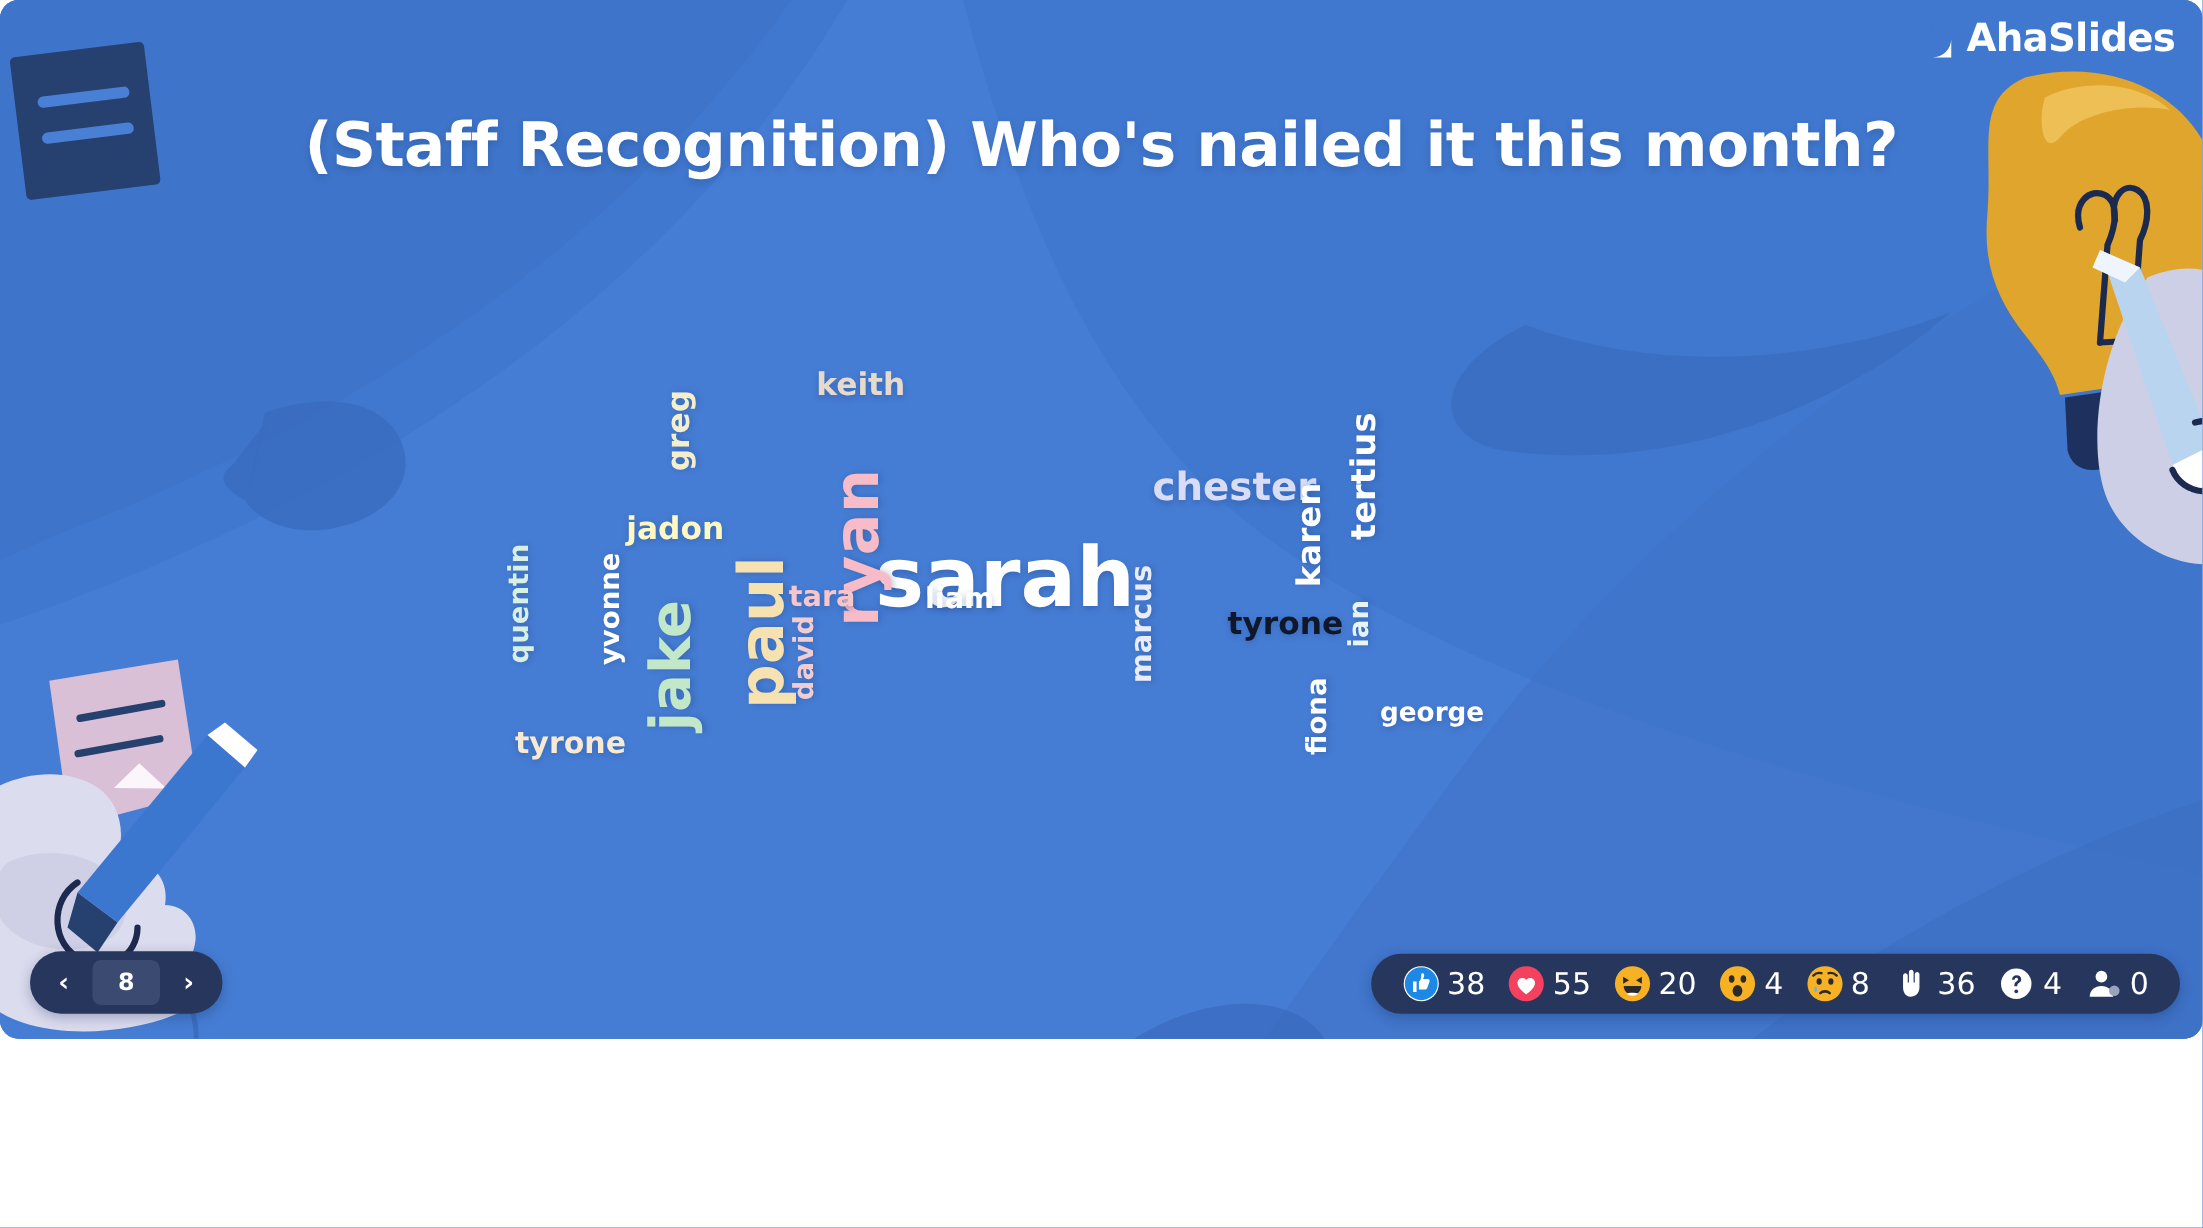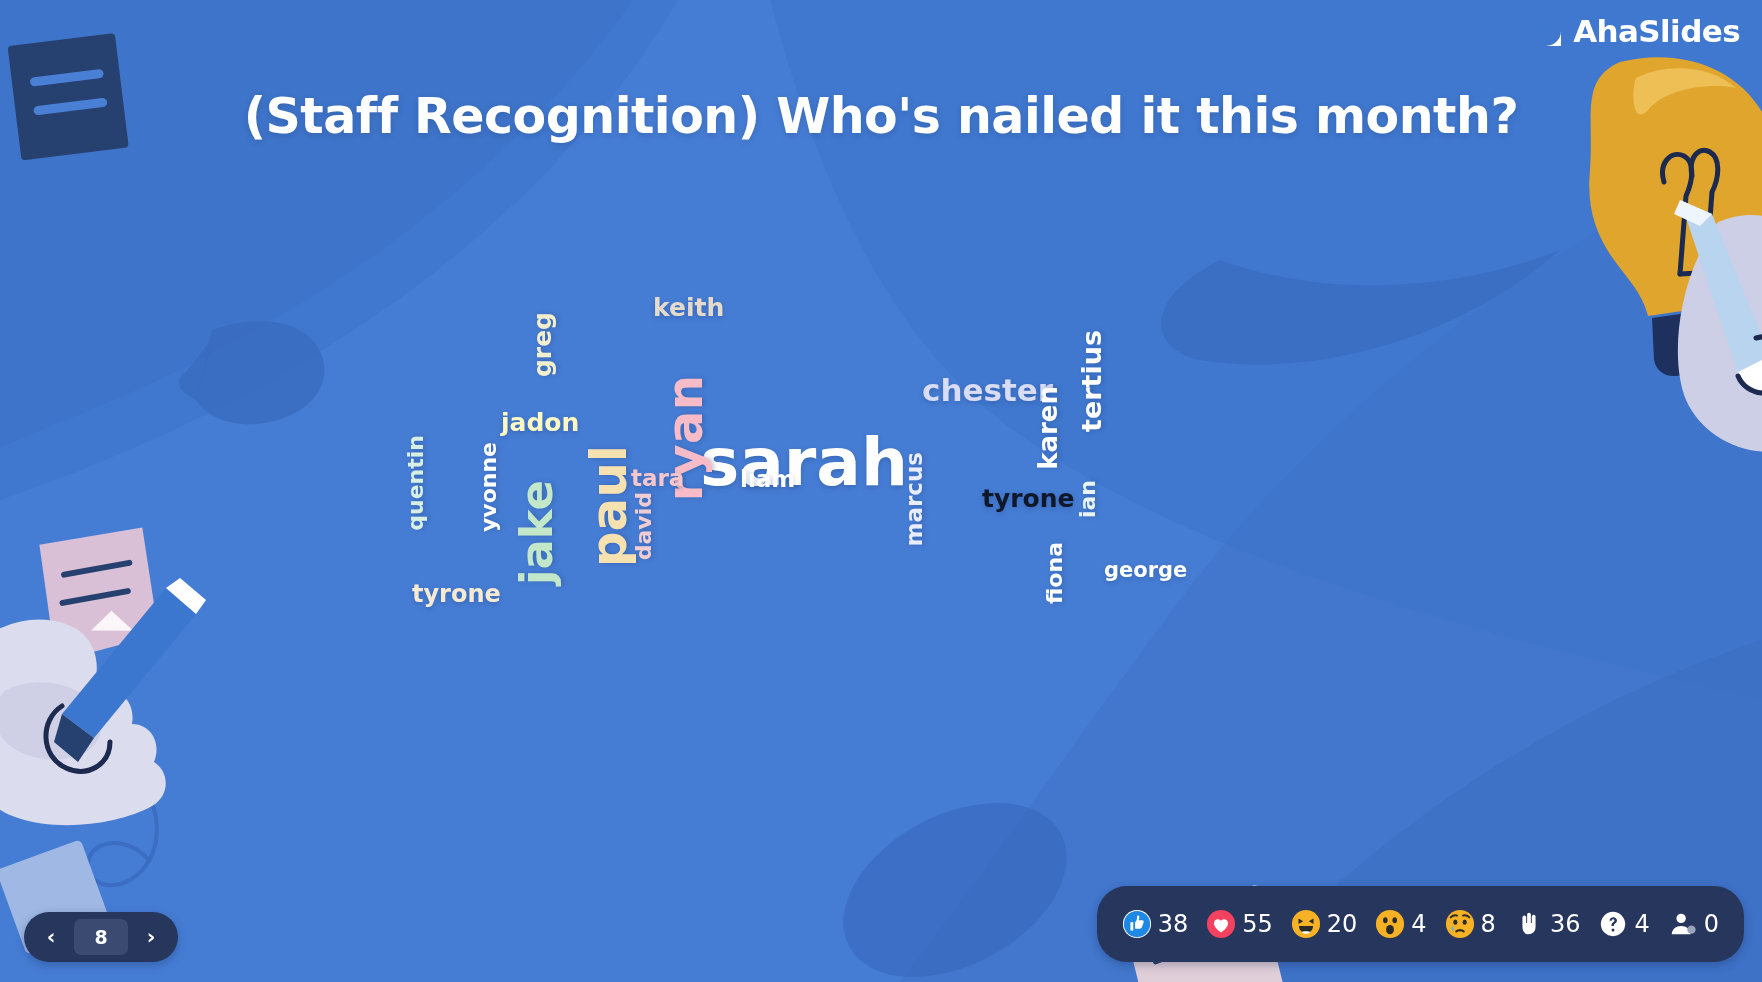--- a/index.html
+++ b/index.html
@@ -3,23 +3,24 @@
 <meta charset="utf-8">
 <style>
   * { box-sizing: border-box; margin: 0; padding: 0; }
   html, body {
     width: 1762px; height: 982px;
     overflow: hidden;
     font-family: "Liberation Sans", "DejaVu Sans", sans-serif;
   }
   #stage {
     position: relative;
-    width: 1762px; height: 982px;
+    width: 1762px; height: 831px;
     background: #4078cf;
     overflow: hidden;
+    border-radius: 15px;
   }
 
   
   .bg-svg { position:absolute; inset:0; width:1762px; height:982px; }
 
   
   #logo {
     position: absolute; top: 14px; right: 22px;
     display: flex; align-items: center; gap: 10px;
     z-index: 40;
@@ -90,21 +91,21 @@
     cursor: pointer;
     font-family: "DejaVu Sans", sans-serif;
   }
 
   
   #reactions {
     position: absolute; right: 18px; bottom: 20px;
     display: flex; align-items: center; gap: 4px;
     background: #27365c;
     border-radius: 30px;
-    padding: 23px 18px;
+    padding: 9px 18px;
     z-index: 50;
     box-shadow: 0 3px 10px rgba(15,35,75,0.3);
   }
   .reaction {
     display: flex; align-items: center; gap: 6px;
     padding: 0 7px;
     cursor: pointer;
   }
   .reaction .glyph {
     width: 30px; height: 30px;

